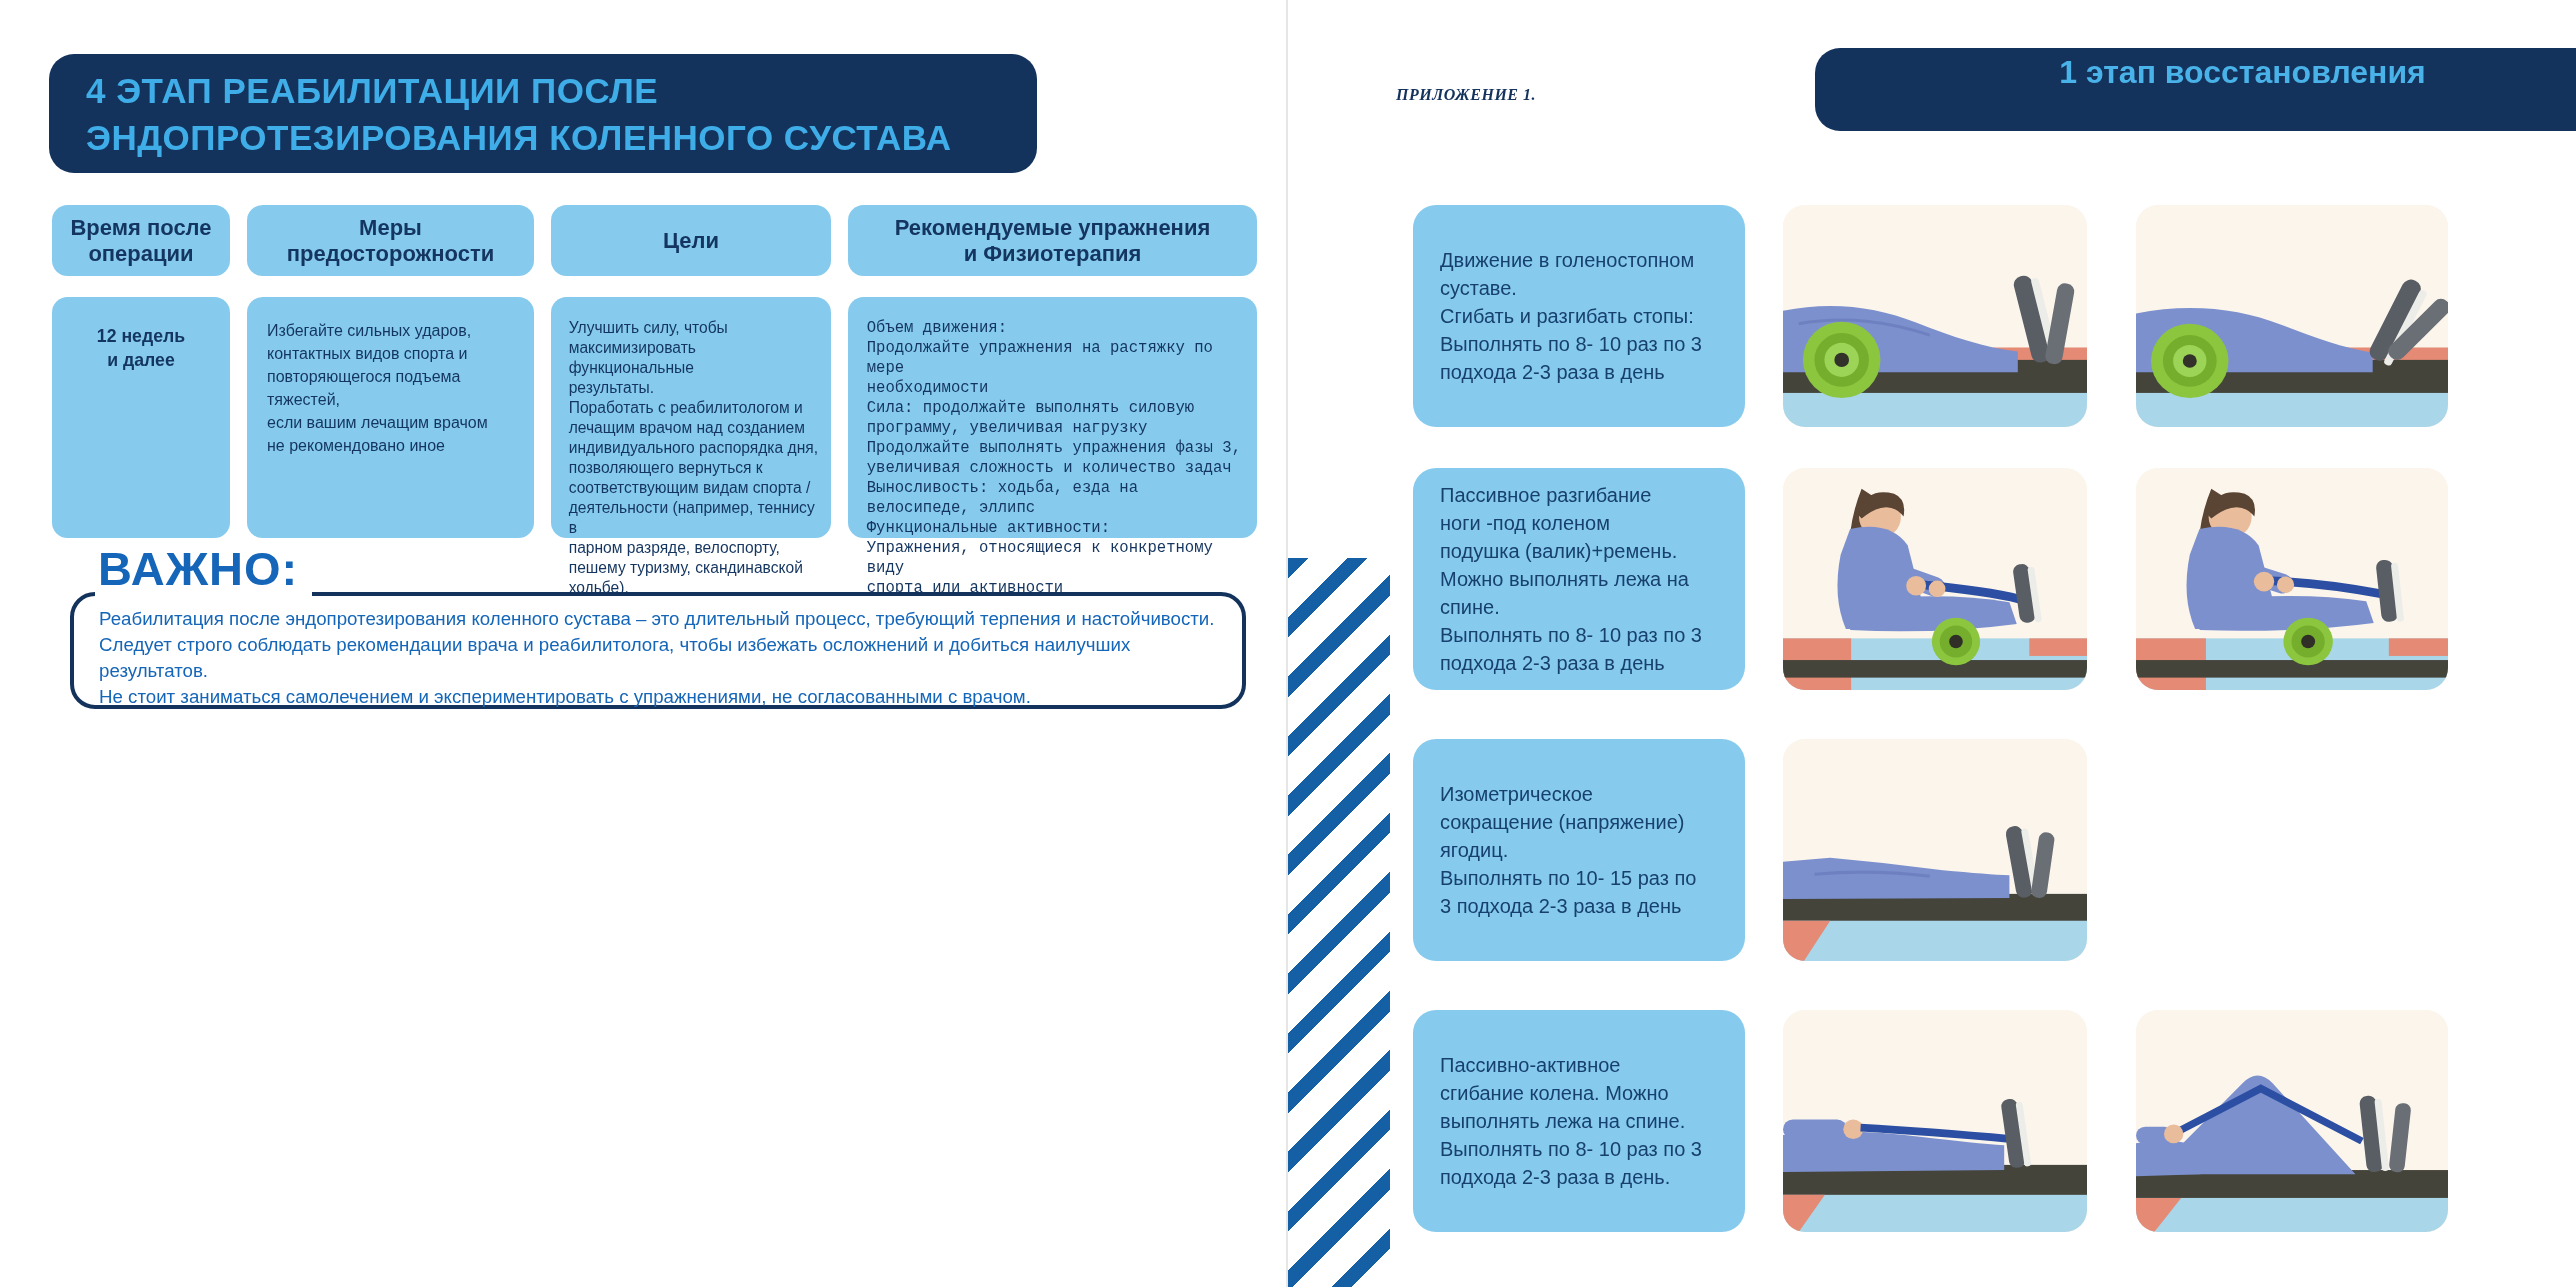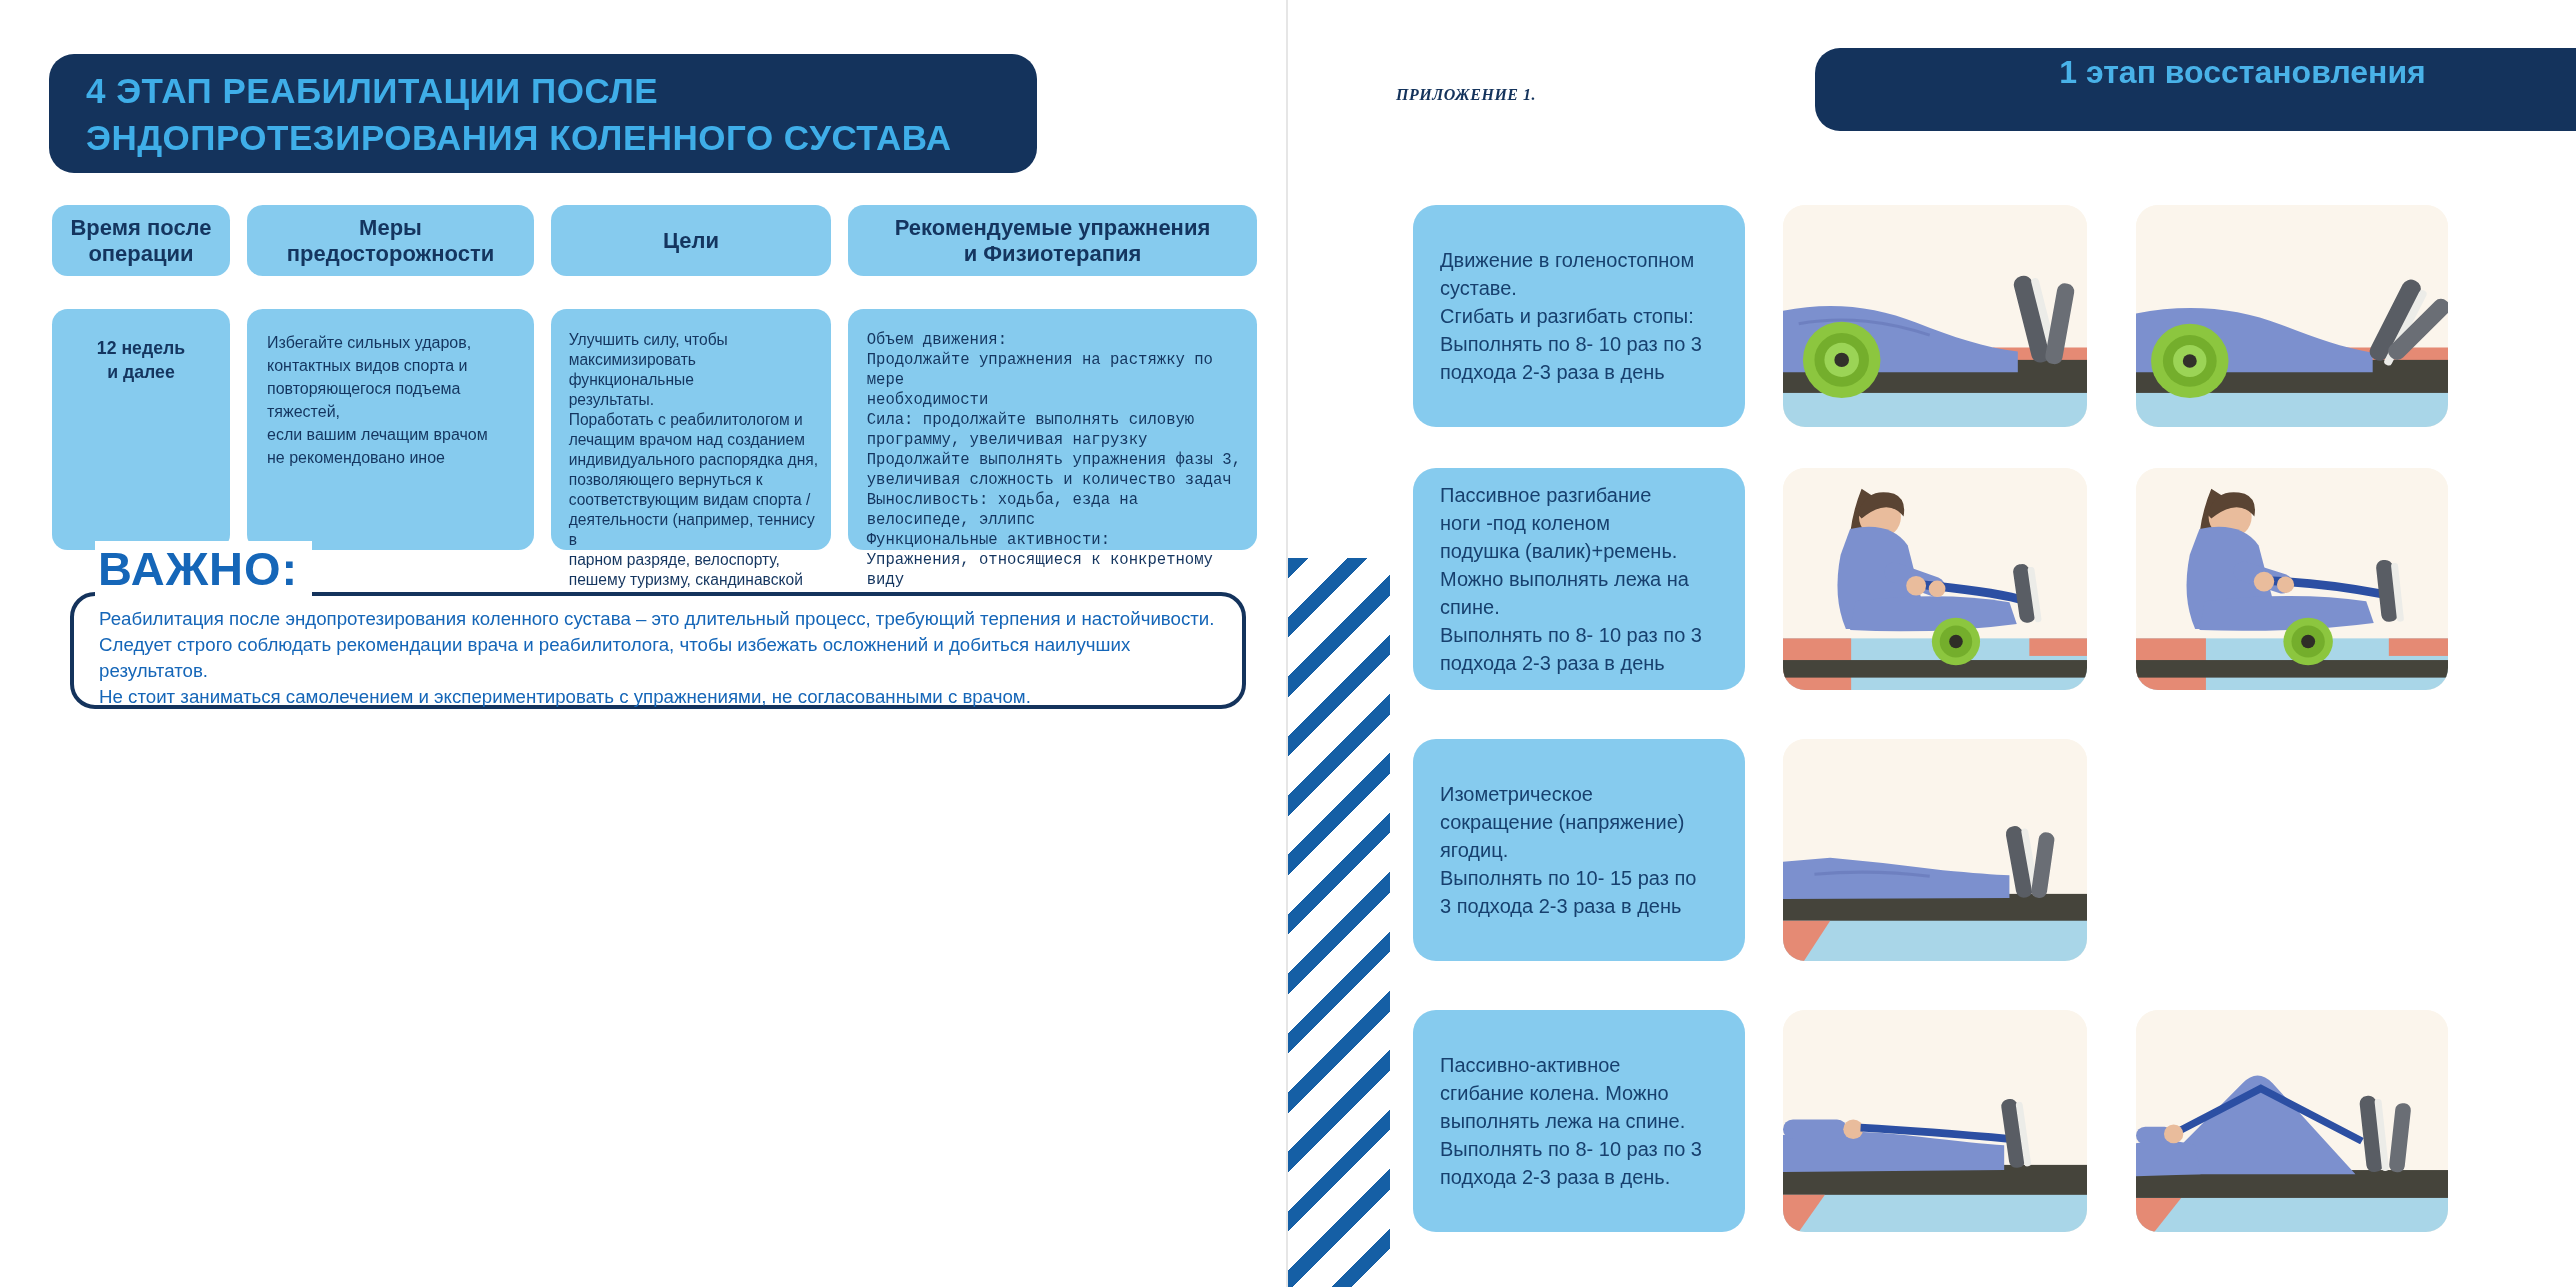--- a/index.html
+++ b/index.html
@@ -15,21 +15,21 @@
     background:#14335C;border-radius:25px;display:flex;align-items:center;padding-left:12px;}
   .title-banner .t{color:#3FAEE8;font-weight:bold;font-size:35px;line-height:47px;
     padding-left:25px;letter-spacing:0.5px;}
 
   .tbl{position:absolute;left:52px;top:205px;width:1210px;display:flex;flex-direction:column;gap:21px;}
   .tbl-row{display:flex;gap:17px;}
   .cell{background:#86CBEE;border-radius:15.6px;color:#14355F;box-sizing:border-box;}
   .c1{width:178px}.c2{width:287px}.c3{width:280px}.c4{width:409px}
   .hdr{height:71px;display:flex;align-items:center;justify-content:center;text-align:center;
     font-weight:bold;font-size:22px;line-height:26px;}
-  .bodycell{height:241px;margin-top:12px;}
+  .bodycell{height:241px;}
   .cell-time{font-weight:bold;font-size:17.7px;line-height:24px;text-align:center;padding-top:27px;}
   .cell-prec{font-size:16px;line-height:23px;padding:22px 11.4px 0 20px;}
   .cell-goals{font-size:15.6px;line-height:20px;padding:21px 7.3px 0 17.7px;}
   .cell-reco{font-size:15.6px;line-height:20px;padding:21px 7.3px 0 18.7px;font-family:Liberation Mono, monospace;}
 
   .important-label{position:absolute;left:95px;top:541px;font-size:47px;font-weight:bold;
     color:#1566B8;background:#ffffff;padding:0 13.5px 0 3.1px;z-index:3;letter-spacing:1px;}
   .important-box{position:absolute;left:70px;top:592px;width:1176px;height:117px;
     border:4.7px solid #14335C;border-radius:25px;background:#ffffff;box-sizing:border-box;z-index:1;}
   .important-text{position:absolute;left:99px;top:606px;width:1116px;z-index:2;

